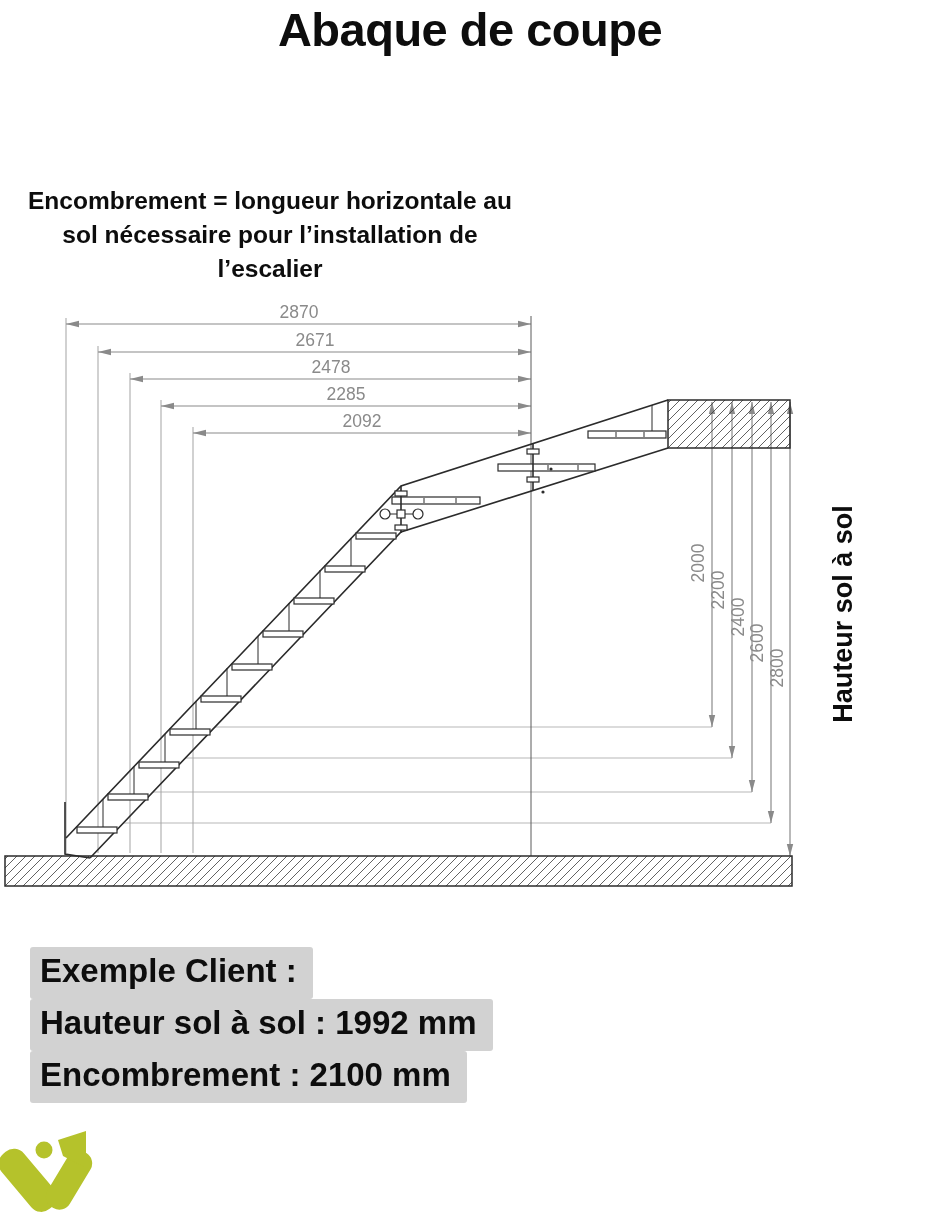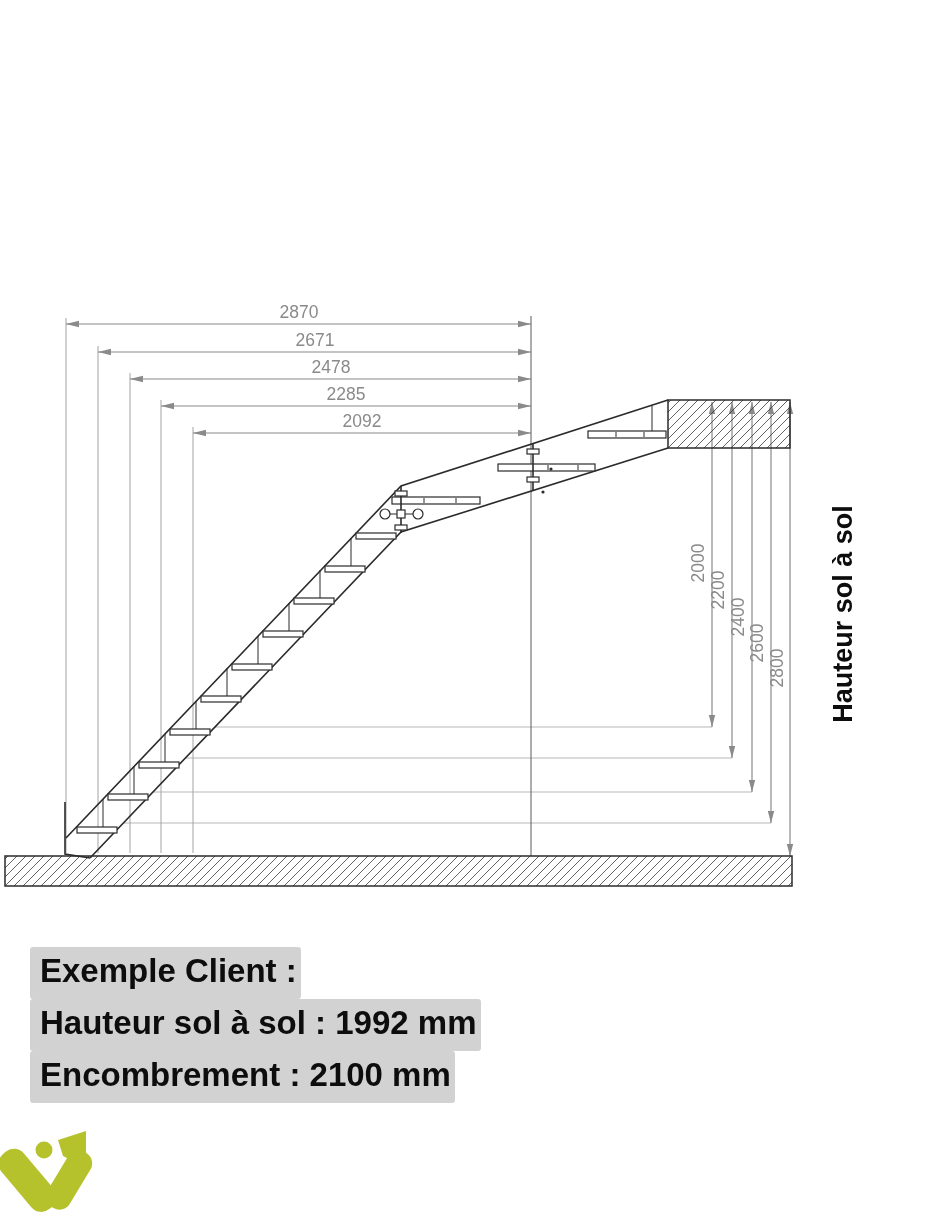--- a/index.html
+++ b/index.html
@@ -17,29 +17,35 @@
   .extd{stroke:#5a5a5a;stroke-width:1;fill:none;}
   .ground{stroke:#b7b7b7;stroke-width:1;fill:none;}
   .blk{stroke:#2b2b2b;stroke-width:1.6;fill:none;}
   .blkthin{stroke:#2b2b2b;stroke-width:1;fill:none;}
   .bar{stroke:#2b2b2b;stroke-width:1.2;fill:#ffffff;}
   .bolt{fill:#ffffff;stroke:#2b2b2b;stroke-width:1.2;}
   .axis-label{fill:#0d0d0d;font-size:27px;font-weight:700;
          font-family:"Liberation Sans",sans-serif;}
   .example{position:absolute;left:30px;top:947px;}
   .example .hl{display:table;background:#d2d2d2;border-radius:3px;
-         padding:4px 4px 8px 10px;font-size:33px;font-weight:700;color:#0d0d0d;
+         padding:4px 16px 8px 10px;font-size:33px;font-weight:700;color:#0d0d0d;
          line-height:40px;white-space:nowrap;}
 </style>
 </head>
 <body>
 
 <div class="page">
 
-
+  <h1 class="title">Abaque de coupe</h1>
+
+  <div class="explanation">
+    <div>Encombrement = longueur horizontale au</div>
+    <div>sol nécessaire pour l’installation de</div>
+    <div>l’escalier</div>
+  </div>
 
   <svg class="diagram" width="940" height="1214" viewBox="0 0 940 1214">
     <defs>
       <pattern id="hatch" patternUnits="userSpaceOnUse" width="9" height="9">
         <path d="M0,9 L9,0" stroke="#3a3a3a" stroke-width="0.8"></path>
         <path d="M-2,2 L2,-2 M7,11 L11,7" stroke="#3a3a3a" stroke-width="0.8"></path>
       </pattern>
     </defs>
 
     <g>

